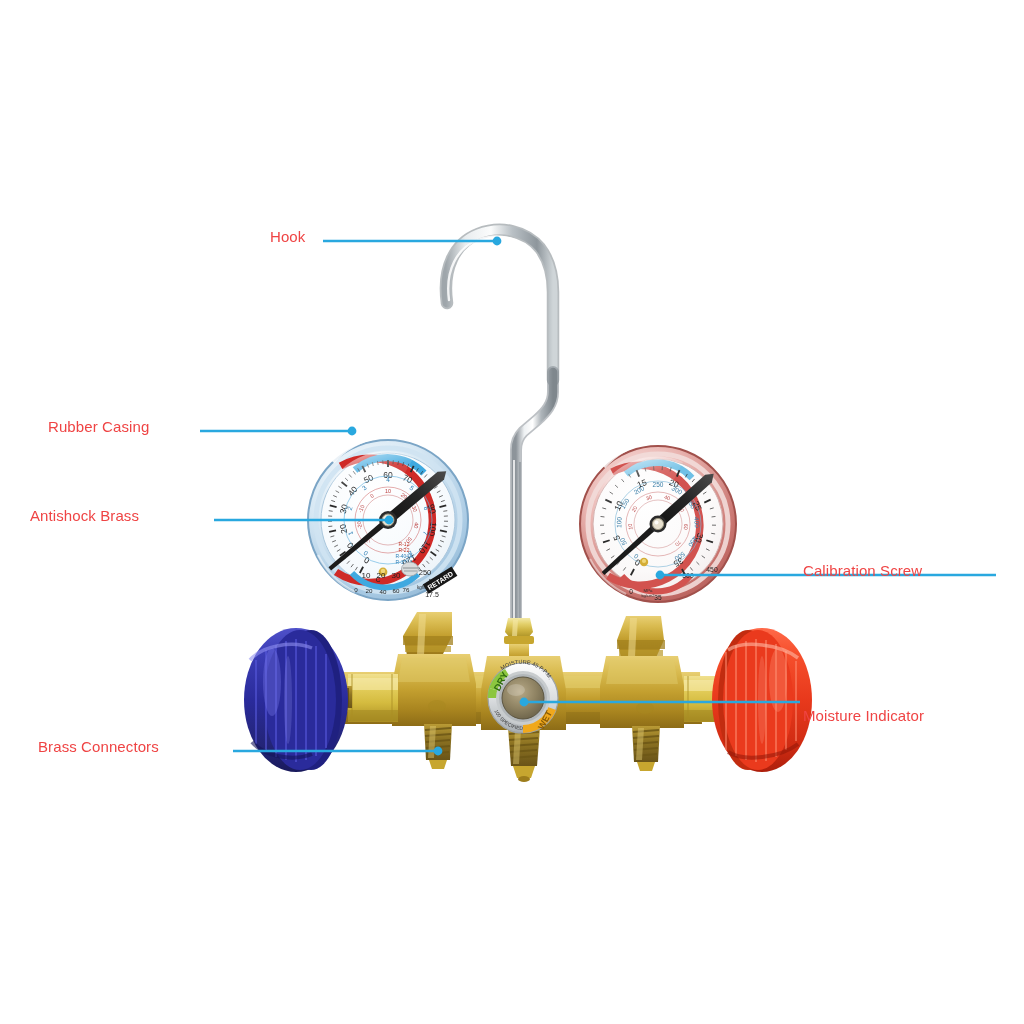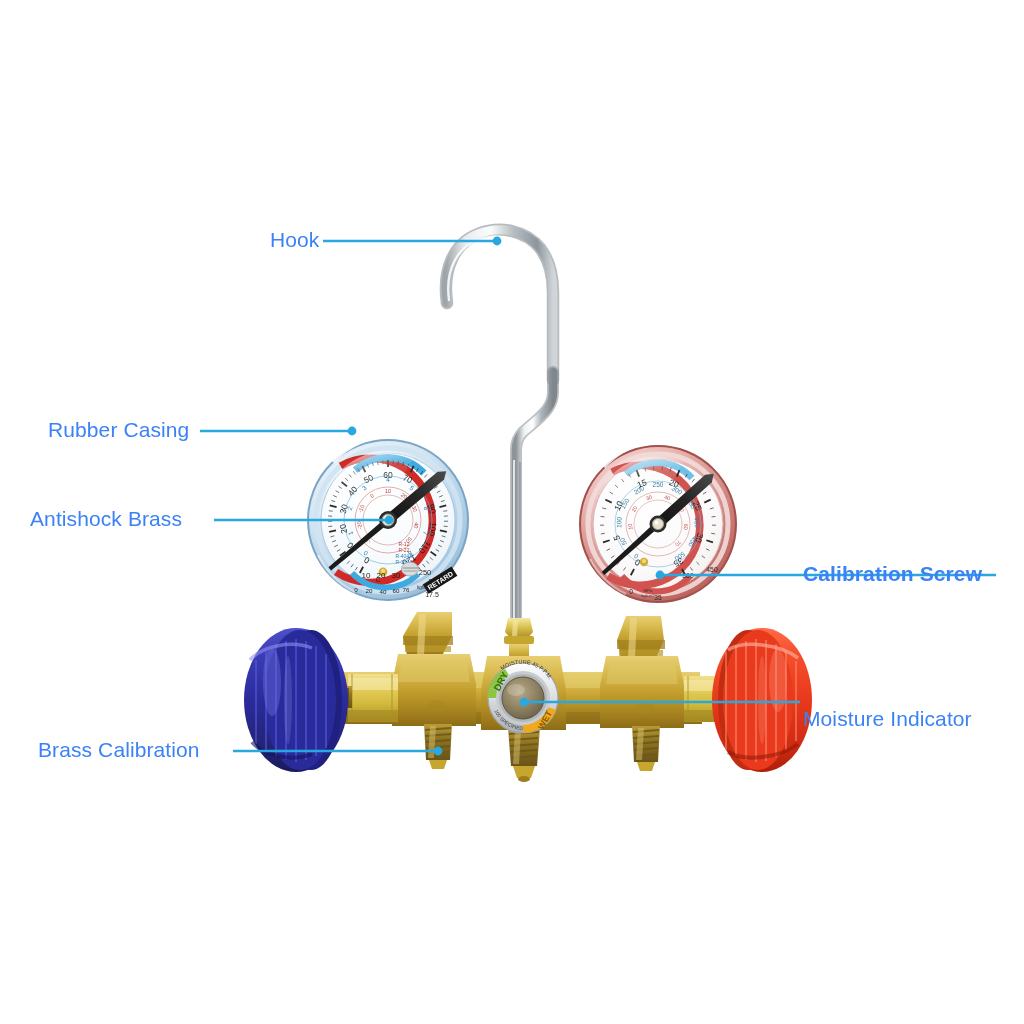--- a/index.html
+++ b/index.html
@@ -9,22 +9,22 @@
     background:#ffffff;
     font-family:"Liberation Sans", sans-serif;
     overflow:hidden;
     position:relative;
   }
   #stage{position:absolute;left:0;top:0;width:1024px;height:1024px;}
   #artwork{position:absolute;left:0;top:0;width:1024px;height:1024px;}
   .callout{
     position:absolute;
     font-family:"Liberation Sans", sans-serif;
-    font-size:21px;
-    color:#3b82f6;
+    font-size:15px;
+    color:#ef4444;
     white-space:nowrap;
     letter-spacing:0.1px;
     line-height:1;
   }
   .callout.right{text-align:left;}
   .callout.left{text-align:left;}
 </style>
 </head>
 <body>
 
@@ -642,17 +642,17 @@
         <line x1="660" y1="575" x2="996" y2="575" stroke="#29a8df" stroke-width="2.4"></line>
         <circle cx="660" cy="575" r="4.4" fill="#29a8df"></circle>
         <line x1="524" y1="702" x2="800" y2="702" stroke="#29a8df" stroke-width="2.4"></line>
         <circle cx="524" cy="702" r="4.4" fill="#29a8df"></circle>
       </g>
   </svg>
 
   <div class="callout left" style="left:270px; top:229px;">Hook</div>
   <div class="callout left" style="left:48px;  top:419px;">Rubber Casing</div>
   <div class="callout left" style="left:30px;  top:508px;">Antishock Brass</div>
-  <div class="callout left" style="left:38px;  top:739px;">Brass Calibration</div>
-  <div class="callout right" style="left:803px; top:563px;font-weight:bold;">Calibration Screw</div>
+  <div class="callout left" style="left:38px;  top:739px;">Brass Connectors</div>
+  <div class="callout right" style="left:803px; top:563px;">Calibration Screw</div>
   <div class="callout right" style="left:803px; top:690px;margin-top:18px;">Moisture Indicator</div>
 
 </div>
 
 </body></html>

